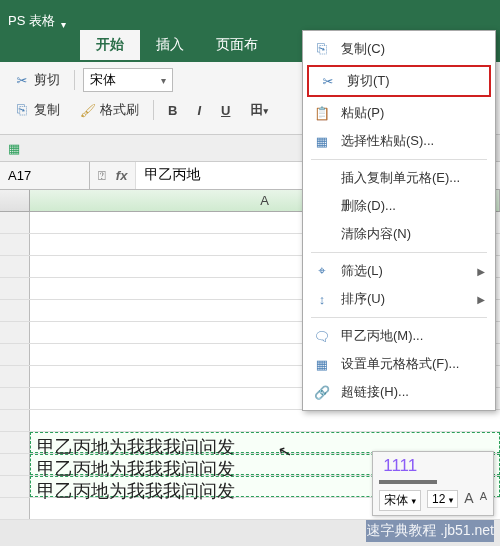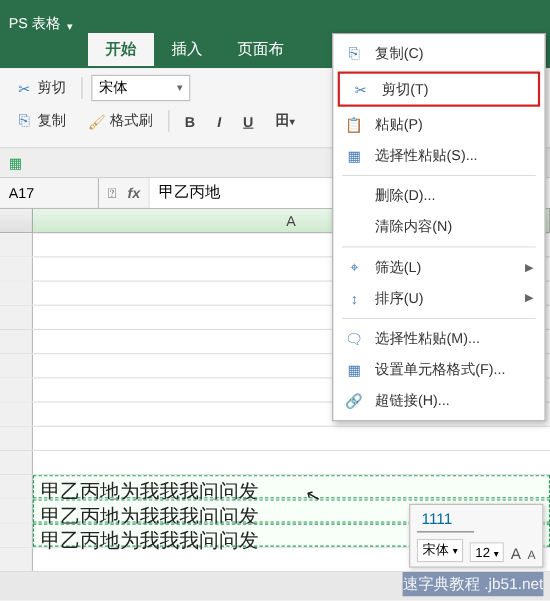--- a/index.html
+++ b/index.html
@@ -32,22 +32,22 @@
 .row .rh { width: 30px; border-right: 1px solid #bbb; background: #f0f0f0; }
 .row .cell { flex: 1; padding: 2px 6px; font-size: 18px; color: #222; }
 .row.sel .cell { border: 1px dashed #2b9f5a; background: #f8fff8; }
 .context-menu { position: absolute; top: 30px; right: 4px; width: 194px; background: #fff; border: 1px solid #aaa; box-shadow: 2px 2px 6px rgba(0,0,0,0.3); font-size: 13px; padding: 4px 0; z-index: 100; }
 .menu-item { display: flex; align-items: center; padding: 5px 10px; gap: 10px; cursor: pointer; color: #333; }
 .menu-item .mi-icon { width: 18px; text-align: center; color: #4a7fb5; }
 .menu-item.highlight { border: 2px solid #d02020; margin: 2px 4px; }
 .menu-sep { height: 1px; background: #ddd; margin: 4px 8px; }
 .menu-item .arrow { margin-left: auto; color: #666; font-size: 10px; }
 .mini-toolbar { position: absolute; right: 6px; bottom: 30px; background: #f7f7f7; border: 1px solid #bbb; box-shadow: 1px 1px 4px rgba(0,0,0,0.2); padding: 4px 6px; display: flex; align-items: center; gap: 6px; font-size: 12px; z-index: 99; }
-.mini-val { font-size: 14px; color: #0369a1; padding: 0 20px 4px 4px; border-bottom: 1px solid #737373; }
-.mini-row { display: flex; align-items: flex-end; gap: 6px; }
+.mini-val { font-size: 17px; color: #8b5cf6; padding: 0 20px 4px 4px; border-bottom: 4px solid #737373; }
+.mini-row { display: flex; align-items: flex-start; gap: 6px; }
 .mini-font { border: 1px solid #ccc; padding: 1px 4px; background: #fff; font-size: 12px; }
 .watermark { position: absolute; right: 6px; bottom: 4px; color: rgba(255,255,255,0.9); background: rgba(60,90,140,0.6); font-size: 14px; padding: 2px 0; z-index: 200; }
 .cursor { position: absolute; left: 278px; bottom: 85px; font-size: 16px; color: #222; transform: rotate(-15deg); }
 </style>
 </head>
 <body>
 
 <div class="titlebar">
   <span>PS 表格</span>
   <span class="down">▾</span>
@@ -188,41 +188,45 @@
     <span class="mi-icon">📋</span>
     <span>粘贴(P)</span>
   </div>
   <div class="menu-item">
     <span class="mi-icon">▦</span>
     <span>选择性粘贴(S)...</span>
   </div>
   <div class="menu-sep"></div>
   <div class="menu-item">
     <span class="mi-icon"></span>
+    <span>插入复制单元格(E)...</span>
+  </div>
+  <div class="menu-item">
+    <span class="mi-icon"></span>
     <span>删除(D)...</span>
   </div>
   <div class="menu-item">
     <span class="mi-icon"></span>
     <span>清除内容(N)</span>
   </div>
   <div class="menu-sep"></div>
   <div class="menu-item">
     <span class="mi-icon">⌖</span>
     <span>筛选(L)</span>
     <span class="arrow">▶</span>
   </div>
   <div class="menu-item">
     <span class="mi-icon">↕</span>
     <span>排序(U)</span>
     <span class="arrow">▶</span>
   </div>
   <div class="menu-sep"></div>
   <div class="menu-item">
     <span class="mi-icon">🗨</span>
-    <span>选择性粘贴(M)...</span>
+    <span>甲乙丙地(M)...</span>
   </div>
   <div class="menu-item">
     <span class="mi-icon">▦</span>
     <span>设置单元格格式(F)...</span>
   </div>
   <div class="menu-item">
     <span class="mi-icon">🔗</span>
     <span>超链接(H)...</span>
   </div>
 </div>

